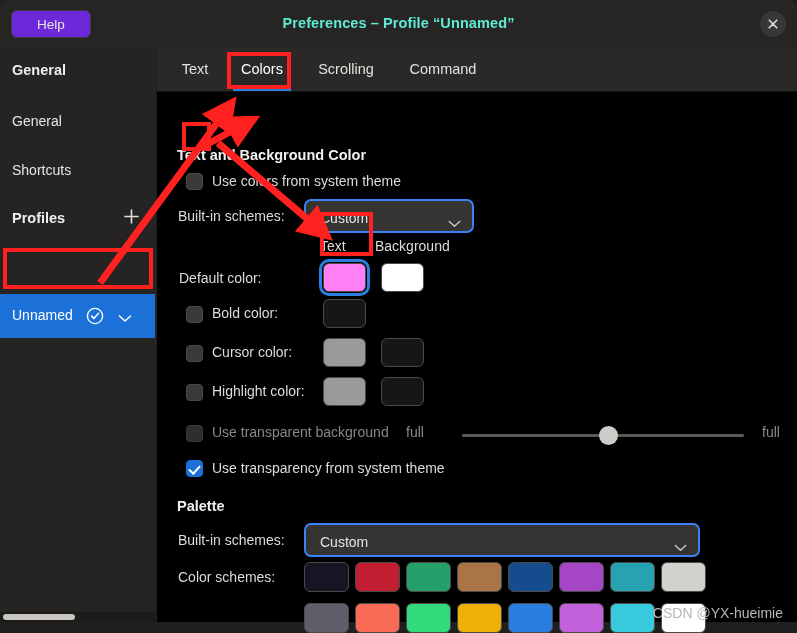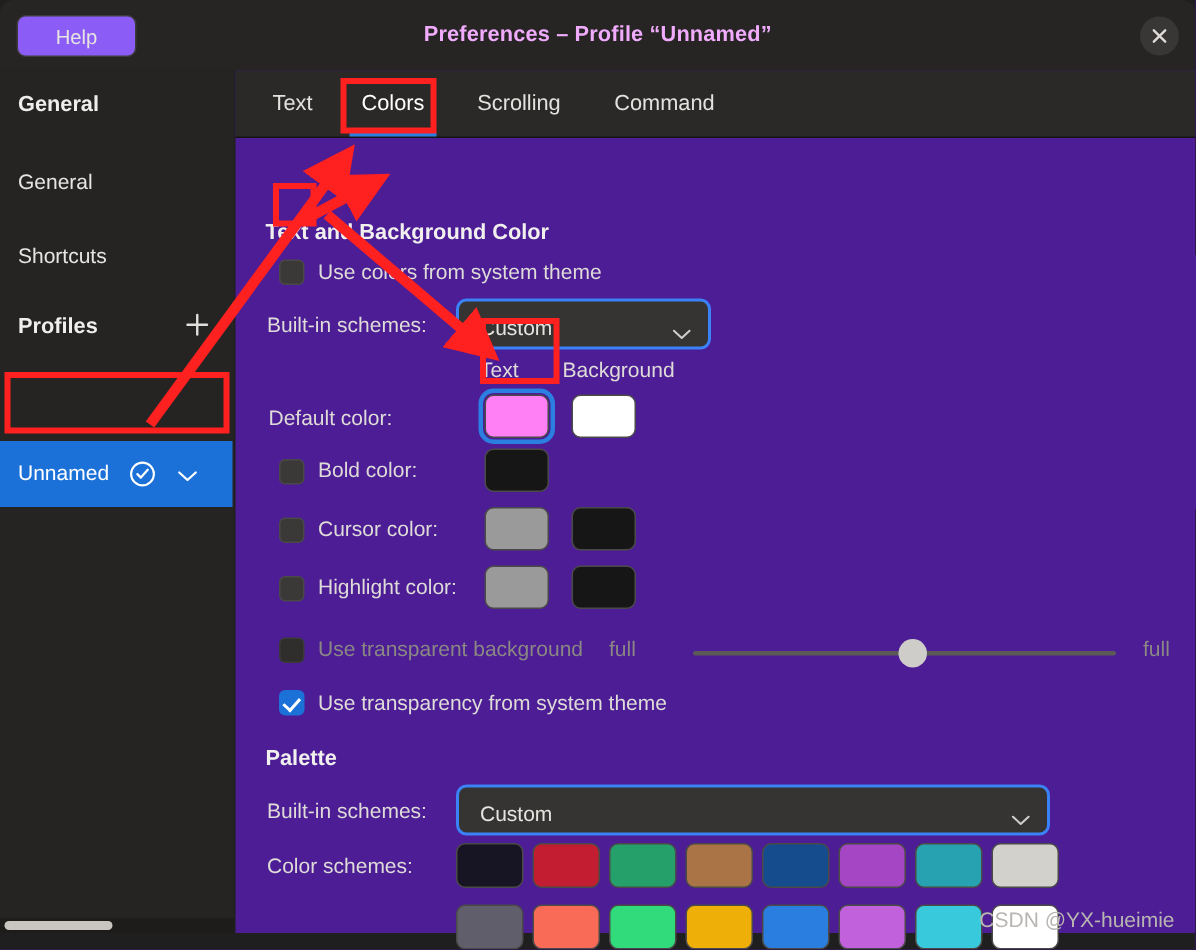--- a/index.html
+++ b/index.html
@@ -18,28 +18,28 @@
 
   
   .titlebar{
     position:absolute;left:0;top:0;width:797px;height:47px;
     background:#262523;
     border-top-left-radius:9px;border-top-right-radius:9px;
     box-sizing:border-box;
   }
   .help-btn{
     position:absolute;left:11px;top:10px;width:80px;height:28px;
-    background:#8b5cf6;border:1px solid #3d3c3b;border-radius:6px;
+    background:#6d28d9;border:1px solid #3d3c3b;border-radius:6px;
     color:#e6e4e1;font-size:13.5px;line-height:28px;text-align:center;
     box-sizing:border-box;
   }
   .win-title{
     position:absolute;left:0;top:0;width:797px;height:47px;
     line-height:47px;text-align:center;
-    color:#f0abfc;font-size:14.5px;font-weight:bold;
+    color:#5eead4;font-size:14.5px;font-weight:bold;
     letter-spacing:0.1px;
   }
   .close-btn{
     position:absolute;right:11px;top:11px;width:26px;height:26px;
     border-radius:50%;background:#383736;
     color:#dedbd8;font-size:14px;line-height:26px;text-align:center;
   }
 
   
   .sidebar{
@@ -64,21 +64,21 @@
   }
   .profile-label{
     position:absolute;left:12px;top:13px;color:#ffffff;font-size:14px;
   }
   .check-circle{position:absolute;left:86px;top:13px;width:18px;height:18px;}
   .chev-prof{position:absolute;left:118px;top:15px;width:14px;height:9px;}
 
   
   .content{
     position:absolute;left:157px;top:47px;width:640px;height:575px;
-    background:#4c1d95;
+    background:#000000;
   }
   .tabbar{
     position:absolute;left:0;top:0;width:640px;height:44px;
     background:#2a2928;
     border-bottom:1px solid #141414;
   }
   .tab{
     position:absolute;top:0;height:44px;line-height:44px;
     color:#e4e2df;font-size:14.5px;text-align:center;
   }

